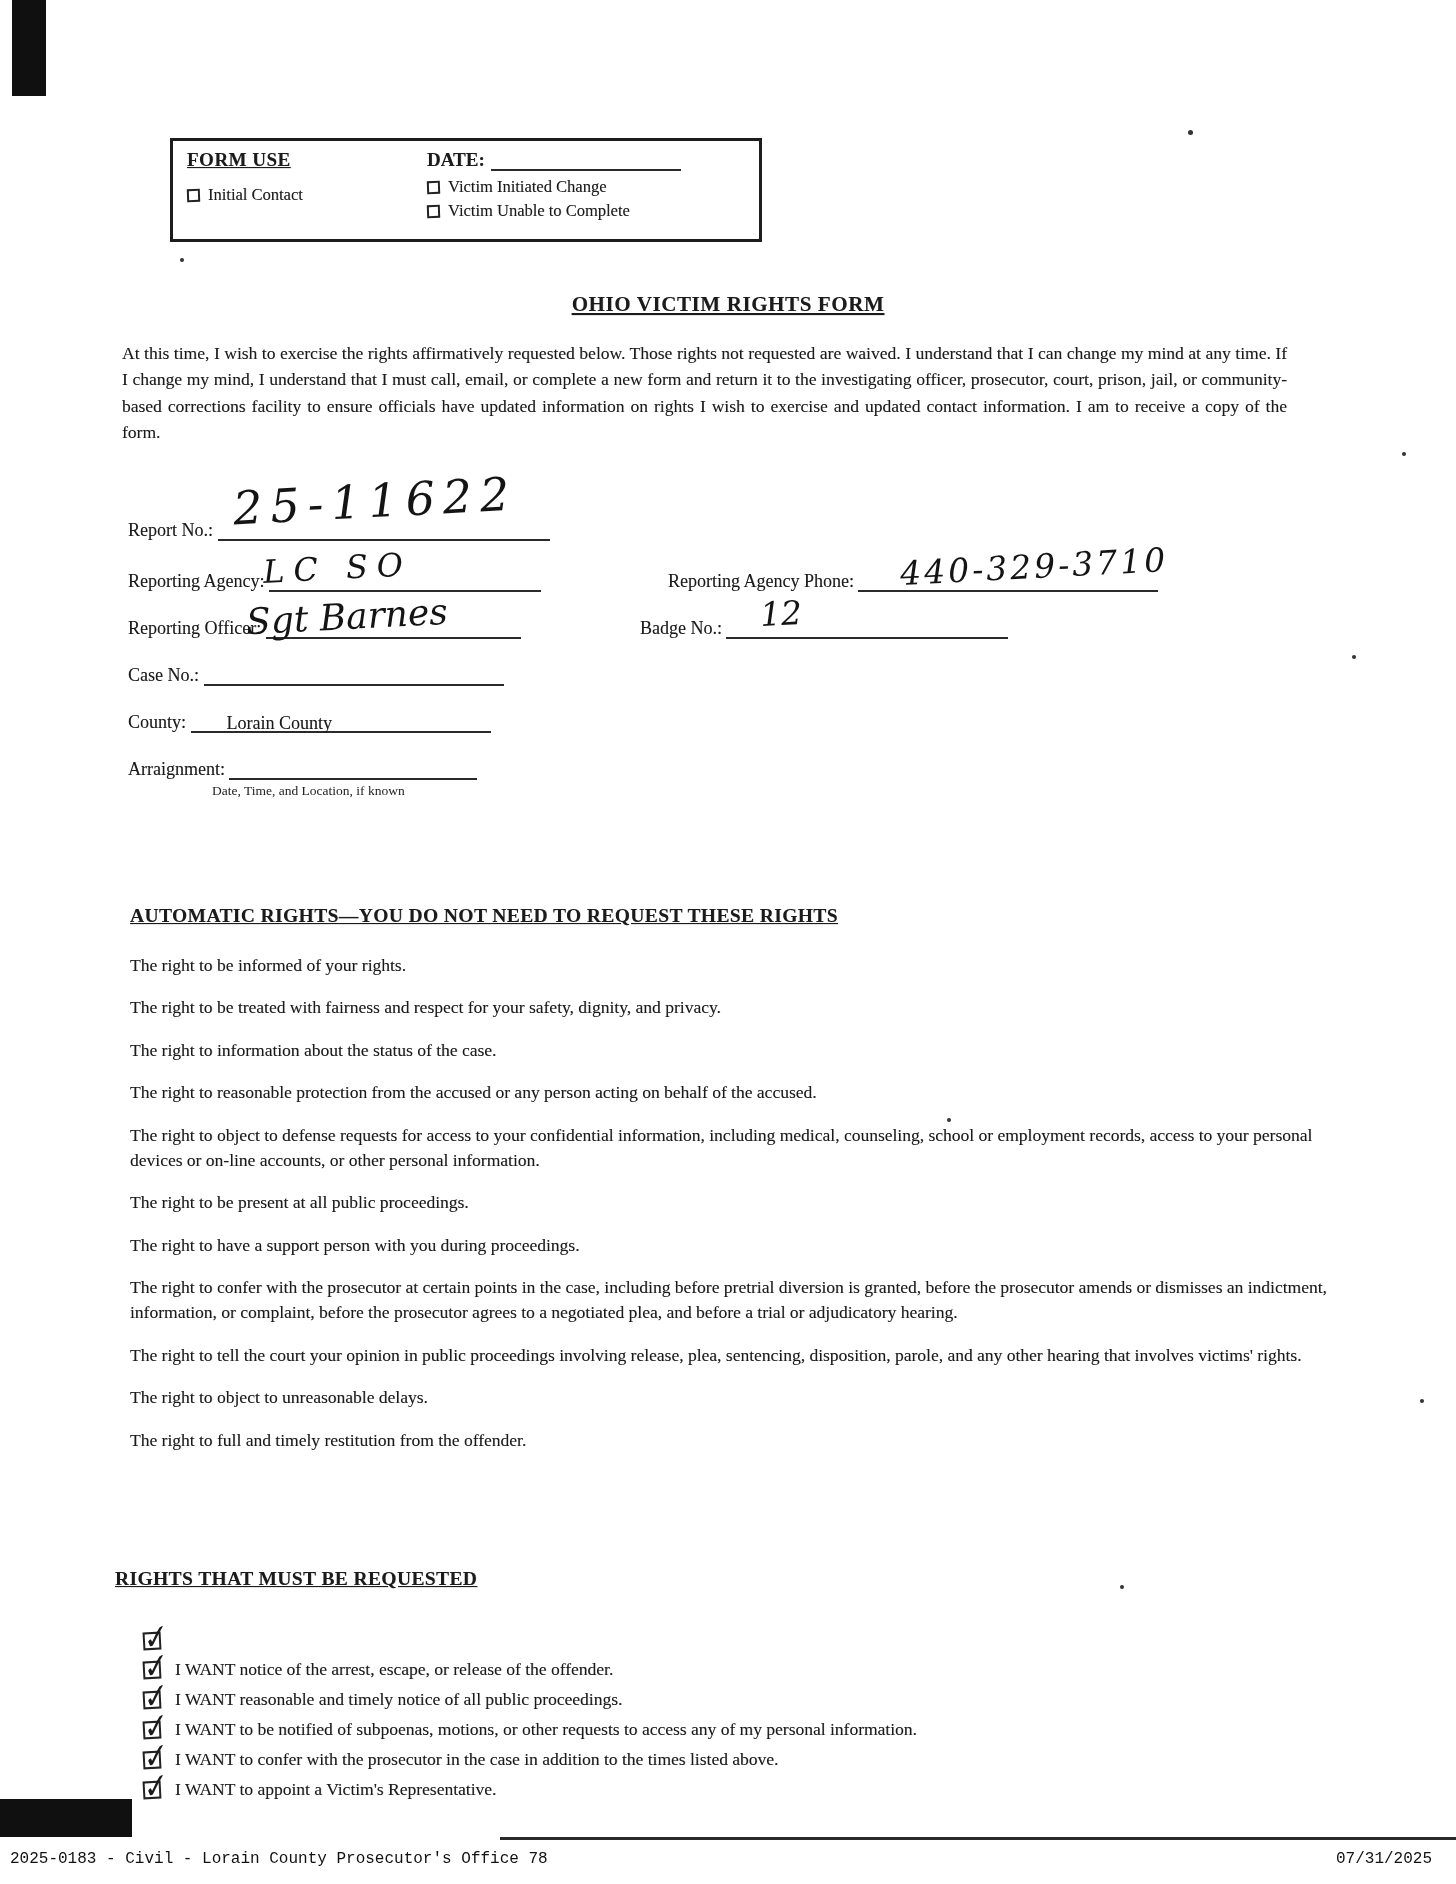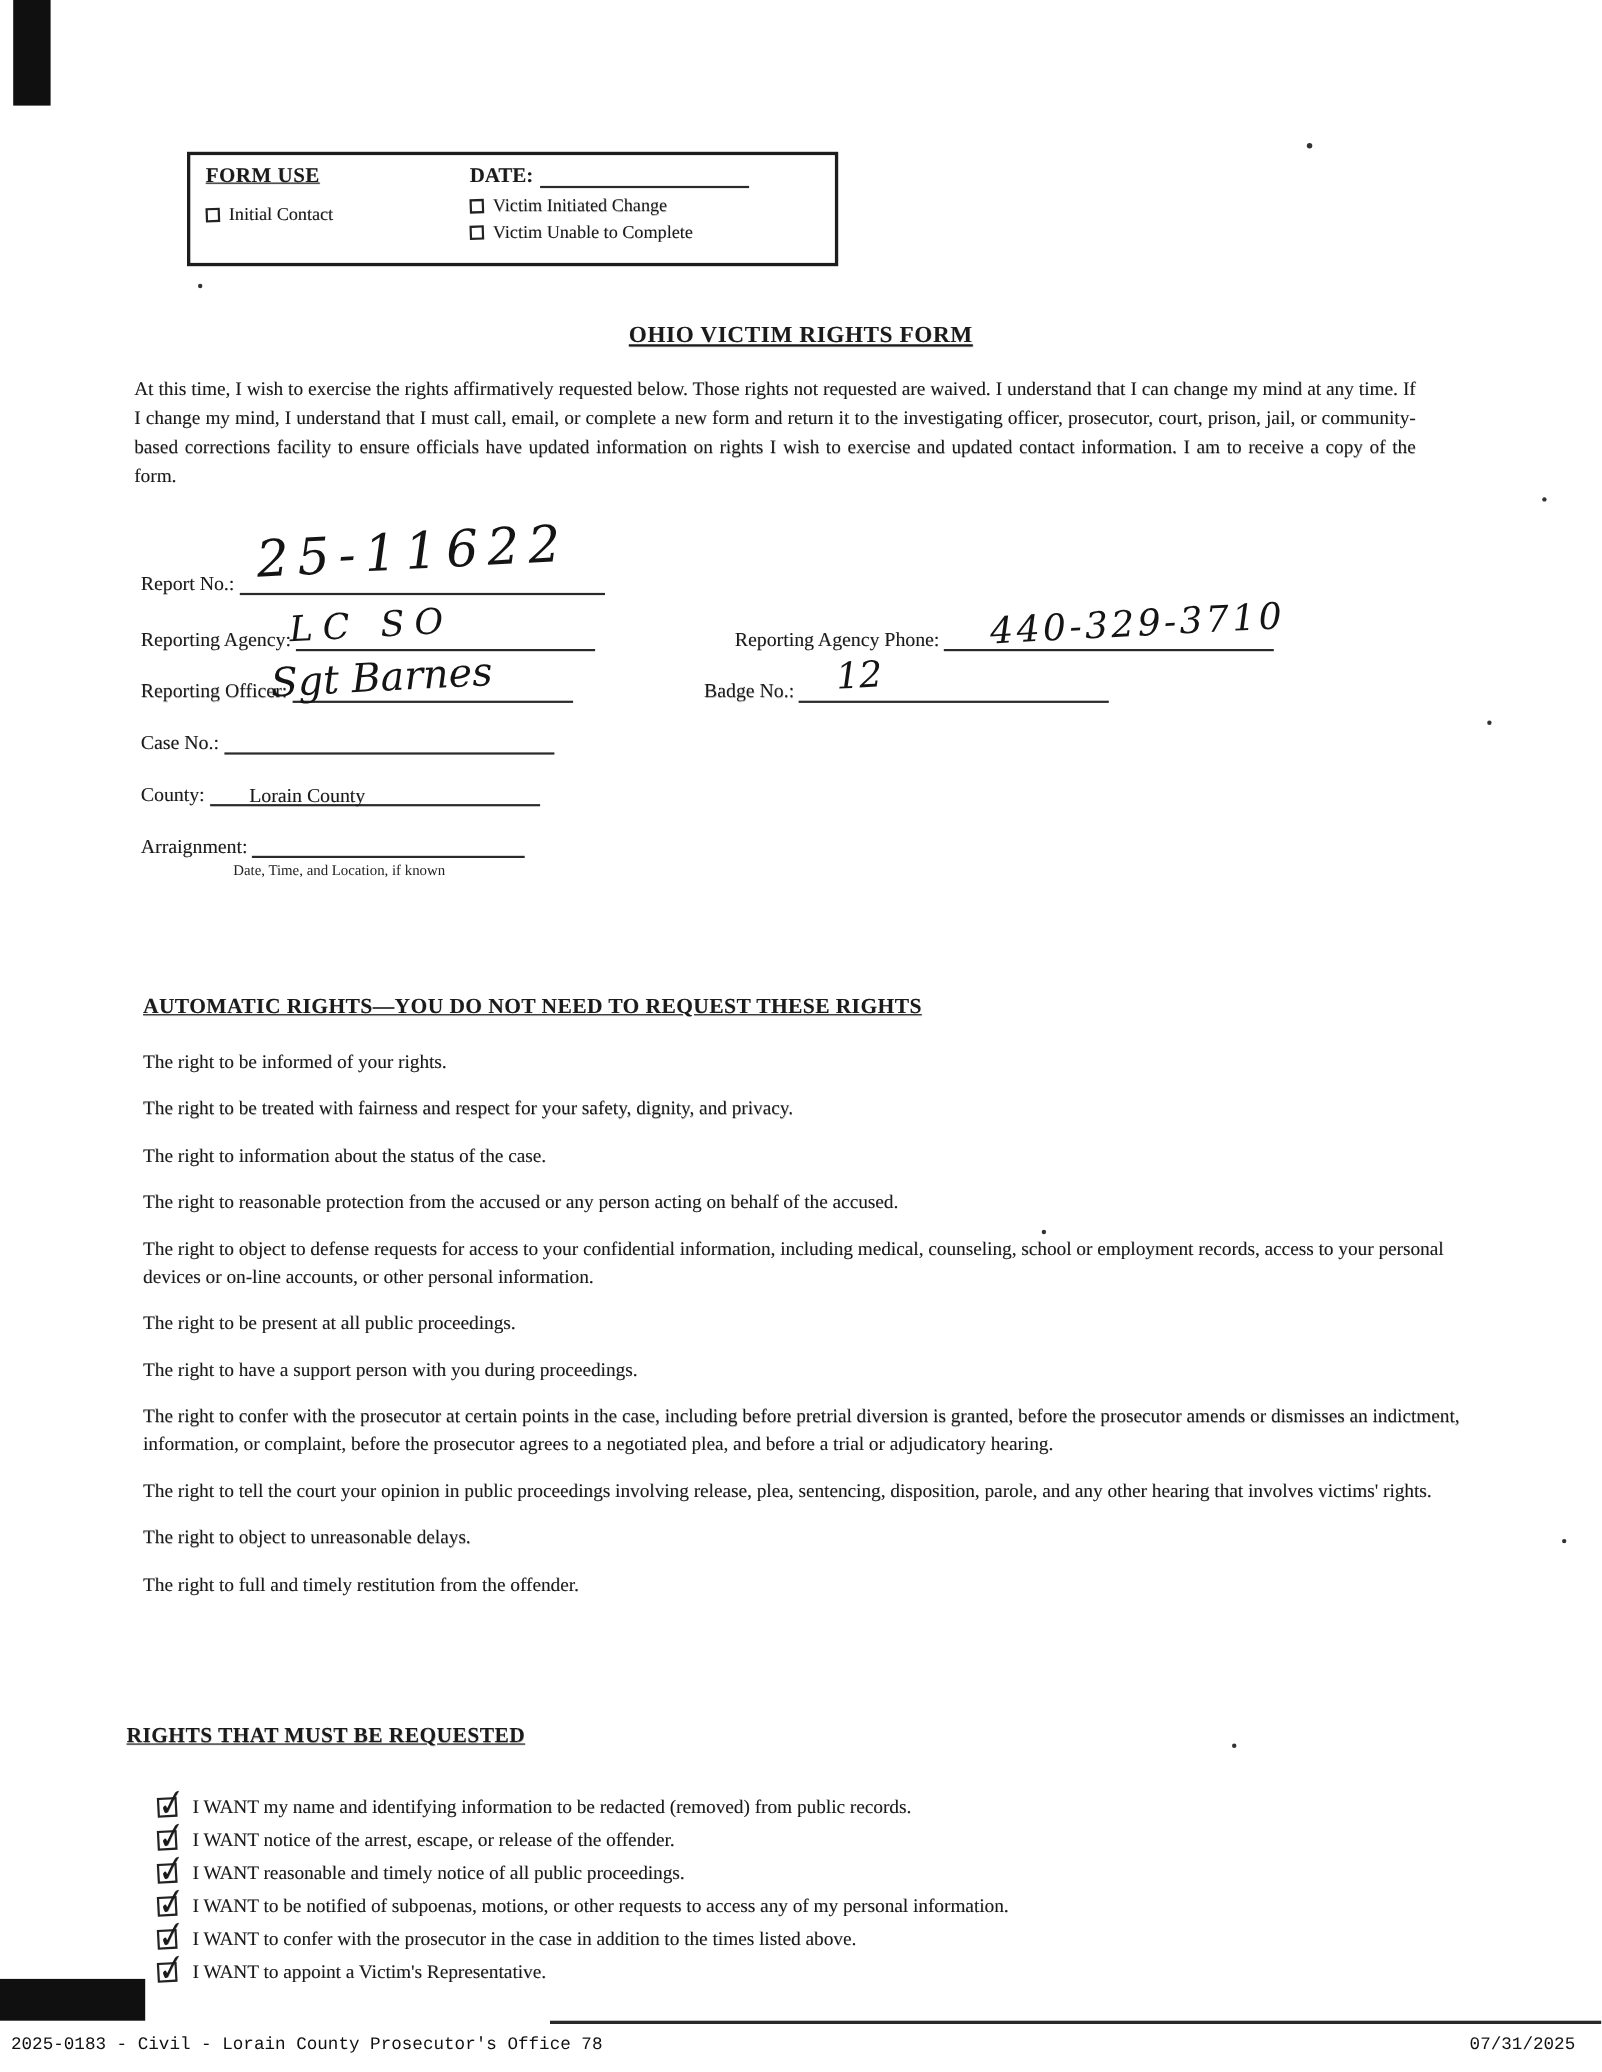--- a/index.html
+++ b/index.html
@@ -214,21 +214,20 @@
     <p class="right-item">The right to tell the court your opinion in public proceedings involving release, plea, sentencing, disposition, parole, and any other hearing that involves victims' rights.</p>
     <p class="right-item">The right to object to unreasonable delays.</p>
     <p class="right-item">The right to full and timely restitution from the offender.</p>
   </div>
 
   <div class="requested">
     <div class="section-heading">RIGHTS THAT MUST BE REQUESTED</div>
 
     <div class="req-item">
       <span class="cbx big checked"></span>
-      <span>I WANT my name and identifying information to be redacted (removed) from public records.</span>
     </div>
     <div class="req-item">
       <span class="cbx big checked"></span>
       <span>I WANT notice of the arrest, escape, or release of the offender.</span>
     </div>
     <div class="req-item">
       <span class="cbx big checked"></span>
       <span>I WANT reasonable and timely notice of all public proceedings.</span>
     </div>
     <div class="req-item">

